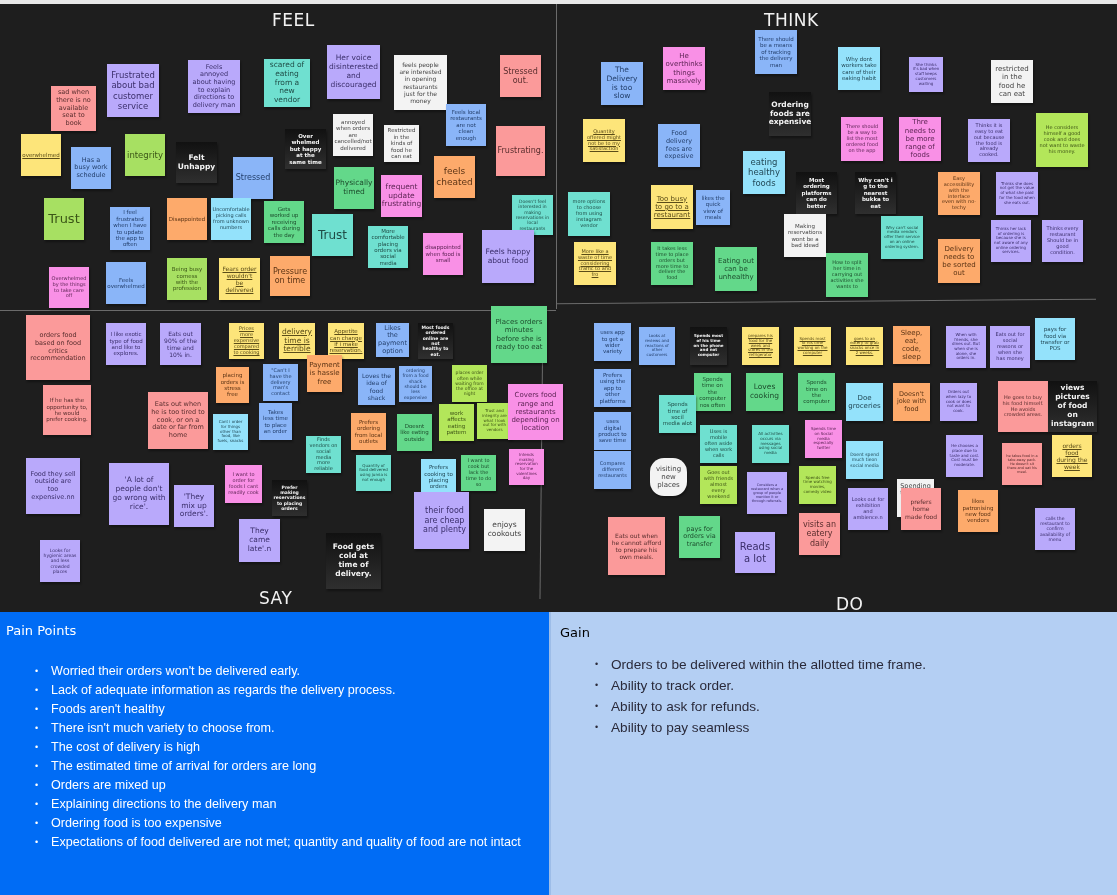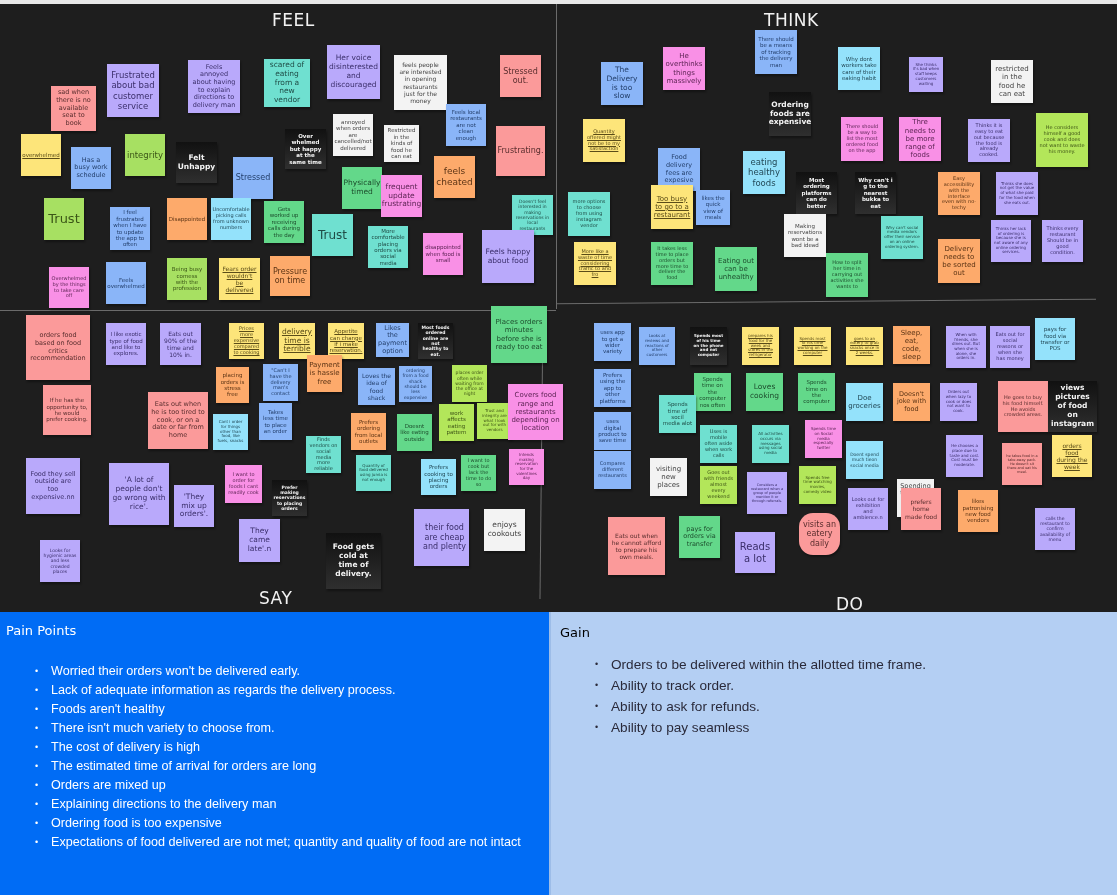--- a/index.html
+++ b/index.html
@@ -57,21 +57,21 @@
       <div class="note c-yellow" style="left: 21px; top: 130px; width: 40px; height: 42px; font-size: 5.5px;">overwhelmed</div>
       <div class="note c-blue" style="left: 71px; top: 143px; width: 40px; height: 42px; font-size: 6.5px;">Has a busy work schedule</div>
       <div class="note c-green" style="left: 125px; top: 130px; width: 40px; height: 42px; font-size: 8.5px;">integrity</div>
       <div class="note black" style="left: 176px; top: 138px; width: 41px; height: 41px; font-size: 7.5px;">Felt Unhappy</div>
       <div class="note black" style="left: 285px; top: 125px; width: 41px; height: 40px; font-size: 5.5px;">Over whelmed but happy at the same time</div>
       <div class="note c-white" style="left: 333px; top: 110px; width: 40px; height: 42px; font-size: 5.5px;">annoyed when orders are cancelled/not delivered</div>
       <div class="note c-white" style="left: 384px; top: 121px; width: 35px; height: 37px; font-size: 5.5px;">Restricted in the kinds of food he can eat</div>
       <div class="note c-blue" style="left: 446px; top: 100px; width: 40px; height: 42px; font-size: 5.5px;">Feels local restaurants are not clean enough</div>
       <div class="note c-pink" style="left: 496px; top: 122px; width: 49px; height: 50px; font-size: 8px;">Frustrating.</div>
       <div class="note c-blue" style="left: 233px; top: 153px; width: 40px; height: 42px; font-size: 8px;">Stressed</div>
-      <div class="note c-mint" style="left: 342px; top: 163px; width: 40px; height: 42px; font-size: 7.5px; text-align: center;">Physically timed</div>
+      <div class="note c-mint" style="left: 334px; top: 163px; width: 40px; height: 42px; font-size: 7.5px; text-align: center;">Physically timed</div>
       <div class="note c-magenta" style="left: 381px; top: 171px; width: 41px; height: 42px; font-size: 7.5px;">frequent update frustrating</div>
       <div class="note c-orange" style="left: 434px; top: 152px; width: 41px; height: 42px; font-size: 9px;">feels cheated</div>
       <div class="note c-green" style="left: 44px; top: 194px; width: 40px; height: 42px; font-size: 13px;">Trust</div>
       <div class="note c-blue" style="left: 110px; top: 203px; width: 40px; height: 43px; font-size: 5.5px;">I feel frustrated when I have to update the app to often</div>
       <div class="note c-orange" style="left: 167px; top: 194px; width: 40px; height: 42px; font-size: 5.5px;">Disappointed</div>
       <div class="note c-sky" style="left: 211px; top: 194px; width: 40px; height: 42px; font-size: 5px;">Uncomfortable picking calls from unknown numbers</div>
       <div class="note c-mint" style="left: 264px; top: 197px; width: 40px; height: 42px; font-size: 5.5px;">Gets worked up receiving calls during the day</div>
       <div class="note c-teal" style="left: 312px; top: 210px; width: 41px; height: 42px; font-size: 12px;">Trust</div>
       <div class="note c-teal" style="left: 368px; top: 222px; width: 40px; height: 42px; font-size: 5.5px;">More comfortable placing orders via social media</div>
       <div class="note c-teal" style="left: 512px; top: 191px; width: 41px; height: 40px; font-size: 4.5px;">Doesn't feel interested in making reservations in local restaurants</div>
@@ -83,21 +83,21 @@
       <div class="note c-yellow" style="left: 219px; top: 254px; width: 41px; height: 42px; font-size: 6px;">Fears order wouldn't be delivered</div>
       <div class="note c-orange" style="left: 270px; top: 252px; width: 40px; height: 40px; font-size: 8px;">Pressure on time</div>
       <div class="note c-blue" style="left: 601px; top: 58px; width: 42px; height: 43px; font-size: 7.5px;">The Delivery is too slow</div>
       <div class="note c-magenta" style="left: 663px; top: 43px; width: 42px; height: 43px; font-size: 7px;">He overthinks things massively</div>
       <div class="note c-blue" style="left: 755px; top: 26px; width: 42px; height: 44px; font-size: 5.5px;">There should be a means of tracking the delivery man</div>
       <div class="note c-sky" style="left: 838px; top: 43px; width: 42px; height: 43px; font-size: 5.5px;">Why dont workers take care of their eaking habit</div>
       <div class="note c-violet" style="left: 909px; top: 53px; width: 34px; height: 35px; font-size: 4px;">She thinks it's bad when staff keeps customers waiting</div>
       <div class="note c-white" style="left: 991px; top: 56px; width: 42px; height: 43px; font-size: 7px;">restricted in the food he can eat</div>
       <div class="note black" style="left: 769px; top: 88px; width: 42px; height: 44px; font-size: 7.5px;">Ordering foods are expensive</div>
       <div class="note c-yellow" style="left: 583px; top: 115px; width: 42px; height: 43px; font-size: 5px;">Quantity offered might not be to my satisfaction</div>
-      <div class="note c-blue" style="left: 658px; top: 120px; width: 42px; height: 43px; font-size: 6.5px; margin-top: 24px;">Food delivery fees are expesive</div>
+      <div class="note c-blue" style="left: 658px; top: 120px; width: 42px; height: 43px; font-size: 6.5px;">Food delivery fees are expesive</div>
       <div class="note c-magenta" style="left: 841px; top: 113px; width: 42px; height: 44px; font-size: 5px;">There should be a way to list the most ordered food on the app</div>
       <div class="note c-magenta" style="left: 899px; top: 113px; width: 42px; height: 44px; font-size: 7px;">Thre needs to be more range of foods</div>
       <div class="note c-violet" style="left: 968px; top: 115px; width: 42px; height: 43px; font-size: 5px;">Thinks it is easy to eat out because the food is already cooked.</div>
       <div class="note c-lime" style="left: 1036px; top: 109px; width: 52px; height: 54px; font-size: 5px;">He considers himself a good cook and does not want to waste his money.</div>
       <div class="note c-sky" style="left: 743px; top: 147px; width: 42px; height: 43px; font-size: 8.5px;">eating healthy foods</div>
       <div class="note black" style="left: 796px; top: 168px; width: 41px; height: 42px; font-size: 5.5px;">Most ordering platforms can do better</div>
       <div class="note black" style="left: 855px; top: 168px; width: 41px; height: 42px; font-size: 5.5px;">Why can't i g to the nearest bukka to eat</div>
       <div class="note c-orange" style="left: 938px; top: 168px; width: 42px; height: 43px; font-size: 5px;">Easy accessibility with the interface even with no-techy</div>
       <div class="note c-violet" style="left: 996px; top: 168px; width: 42px; height: 43px; font-size: 4px;">Thinks she does not get the value of what she paid for the food when she eats out.</div>
       <div class="note c-teal" style="left: 568px; top: 188px; width: 42px; height: 44px; font-size: 5px;">more options to choose from using instagram vendor</div>
@@ -140,21 +140,21 @@
       <div class="note c-teal" style="left: 356px; top: 451px; width: 35px; height: 36px; font-size: 4px;">Quantity of food delivered using jumia is not enough</div>
       <div class="note c-sky" style="left: 421px; top: 455px; width: 35px; height: 36px; font-size: 5.5px;">Prefers cooking to placing orders</div>
       <div class="note c-mint" style="left: 461px; top: 451px; width: 35px; height: 36px; font-size: 5px;">I want to cook but lack the time to do so</div>
       <div class="note c-magenta" style="left: 509px; top: 445px; width: 35px; height: 36px; font-size: 4px;">Intends making reservation for the valentines day</div>
       <div class="note c-violet" style="left: 26px; top: 454px; width: 54px; height: 56px; font-size: 6.5px;">Food they sell outside are too expensive.nn</div>
       <div class="note c-violet" style="left: 109px; top: 459px; width: 60px; height: 62px; font-size: 7.5px;">'A lot of people don't go wrong with rice'.</div>
       <div class="note c-violet" style="left: 174px; top: 481px; width: 40px; height: 42px; font-size: 7.5px;">'They mix up orders'.</div>
       <div class="note c-magenta" style="left: 225px; top: 461px; width: 37px; height: 38px; font-size: 5px;">I want to order for foods I cant readily cook</div>
       <div class="note black" style="left: 272px; top: 476px; width: 35px; height: 36px; font-size: 4.5px;">Prefer making reservations to placing orders</div>
       <div class="note c-violet" style="left: 239px; top: 515px; width: 41px; height: 43px; font-size: 7.5px;">They came late'.n</div>
-      <div class="note c-violet" style="left: 414px; top: 505px; width: 55px; height: 57px; font-size: 8px; padding-left: 9px;">their food are cheap and plenty</div>
+      <div class="note c-violet" style="left: 414px; top: 488px; width: 55px; height: 57px; font-size: 8px; padding-left: 9px;">their food are cheap and plenty</div>
       <div class="note c-white" style="left: 484px; top: 505px; width: 41px; height: 42px; font-size: 7.5px;">enjoys cookouts</div>
       <div class="note c-violet" style="left: 40px; top: 536px; width: 40px; height: 42px; font-size: 4.5px;">Looks for hygienic areas and less crowded places</div>
       <div class="note black" style="left: 326px; top: 529px; width: 55px; height: 56px; font-size: 7.5px;">Food gets cold at time of delivery.</div>
       <div class="note c-blue" style="left: 594px; top: 319px; width: 37px; height: 38px; font-size: 5.5px;">uses app to get a wider variety</div>
       <div class="note c-blue" style="left: 639px; top: 323px; width: 36px; height: 38px; font-size: 4px;">Looks at reviews and reactions of other customers</div>
       <div class="note black" style="left: 690px; top: 323px; width: 37px; height: 38px; font-size: 4px;">Spends most of his time on the phone and not computer</div>
       <div class="note c-yellow" style="left: 742px; top: 323px; width: 37px; height: 38px; font-size: 4px;">prepares his food for the week and stores in the refrigerator</div>
       <div class="note c-yellow" style="left: 794px; top: 323px; width: 37px; height: 38px; font-size: 4px;">Spends most of his time working on the computer</div>
       <div class="note c-yellow" style="left: 846px; top: 323px; width: 37px; height: 38px; font-size: 4px;">goes to an eatery to grab snacks once in 2 weeks.</div>
       <div class="note c-orange" style="left: 893px; top: 322px; width: 37px; height: 38px; font-size: 7px;">Sleep, eat, code, sleep</div>
@@ -174,32 +174,32 @@
       <div class="note c-blue" style="left: 594px; top: 408px; width: 37px; height: 38px; font-size: 5.5px;">uses digital product to save time</div>
       <div class="note c-teal" style="left: 700px; top: 421px; width: 37px; height: 38px; font-size: 5px;">Uses is mobile often aside when work calls</div>
       <div class="note c-teal" style="left: 752px; top: 421px; width: 37px; height: 38px; font-size: 4px;">All activities occurs via messages using social media</div>
       <div class="note c-magenta" style="left: 805px; top: 416px; width: 37px; height: 38px; font-size: 4px;">Spends time on Social media especially twitter</div>
       <div class="note c-sky" style="left: 846px; top: 437px; width: 37px; height: 38px; font-size: 4.5px;">Doent spend much tieon social media</div>
       <div class="note c-white" style="left: 897px; top: 431px; width: 37px; height: 38px; font-size: 6.5px; margin-top: 44px;">Spending time with love ones</div>
       <div class="note c-violet" style="left: 946px; top: 431px; width: 37px; height: 42px; font-size: 4px;">He chooses a place due to taste and cost. Cost must be moderate.</div>
       <div class="note c-pink" style="left: 1002px; top: 439px; width: 40px; height: 42px; font-size: 3.5px;">he takes food in a take away pack. He doesn't sit there and eat his meal.</div>
       <div class="note c-yellow" style="left: 1052px; top: 431px; width: 40px; height: 42px; font-size: 6px;">orders food during the week</div>
       <div class="note c-blue" style="left: 594px; top: 447px; width: 37px; height: 38px; font-size: 5px;">Compares different restaurants</div>
-      <div class="note c-white" style="left: 650px; top: 454px; width: 37px; height: 38px; font-size: 7px;">visiting new places</div>
+      <div class="note c-white" style="left: 650px; top: 454px; width: 37px; height: 38px; font-size: 7px; border-radius: 14px;">visiting new places</div>
       <div class="note c-lime" style="left: 700px; top: 462px; width: 37px; height: 38px; font-size: 5px;">Goes out with friends almost every weekend</div>
       <div class="note c-violet" style="left: 747px; top: 468px; width: 40px; height: 42px; font-size: 3.5px;">Considers a restaurant when a group of people mention it or through referrals.</div>
       <div class="note c-lime" style="left: 799px; top: 462px; width: 37px; height: 38px; font-size: 4px;">Spends free time watching movies, comedy video</div>
       <div class="note c-violet" style="left: 848px; top: 484px; width: 40px; height: 42px; font-size: 5px;">Looks out for exhibition and ambience.n</div>
       <div class="note c-pink" style="left: 901px; top: 484px; width: 40px; height: 42px; font-size: 6px;">prefers home made food</div>
       <div class="note c-orange" style="left: 958px; top: 486px; width: 40px; height: 42px; font-size: 5.5px;">likes patronising new food vendors</div>
       <div class="note c-violet" style="left: 1035px; top: 504px; width: 40px; height: 42px; font-size: 4.5px;">calls the restaurant to confirm availability of menu</div>
       <div class="note c-pink" style="left: 608px; top: 513px; width: 57px; height: 58px; font-size: 6px;">Eats out when he cannot afford to prepare his own meals.</div>
       <div class="note c-mint" style="left: 679px; top: 512px; width: 41px; height: 42px; font-size: 6.5px;">pays for orders via transfer</div>
       <div class="note c-violet" style="left: 735px; top: 528px; width: 40px; height: 41px; font-size: 10px;">Reads a lot</div>
-      <div class="note c-pink" style="left: 799px; top: 509px; width: 41px; height: 42px; font-size: 8px; border-radius: 14px;">visits an eatery daily</div>
+      <div class="note c-pink" style="left: 799px; top: 509px; width: 41px; height: 42px; font-size: 8px;">visits an eatery daily</div>
     </div>
 </div>
 
 <div id="pain">
   <div class="panel-title">Pain Points</div>
   <ul class="panel-list">
     <li>Worried their orders won't be delivered early.</li>
     <li>Lack of adequate information as regards the delivery process.</li>
     <li>Foods aren't healthy</li>
     <li>There isn't much variety to choose from.</li>

